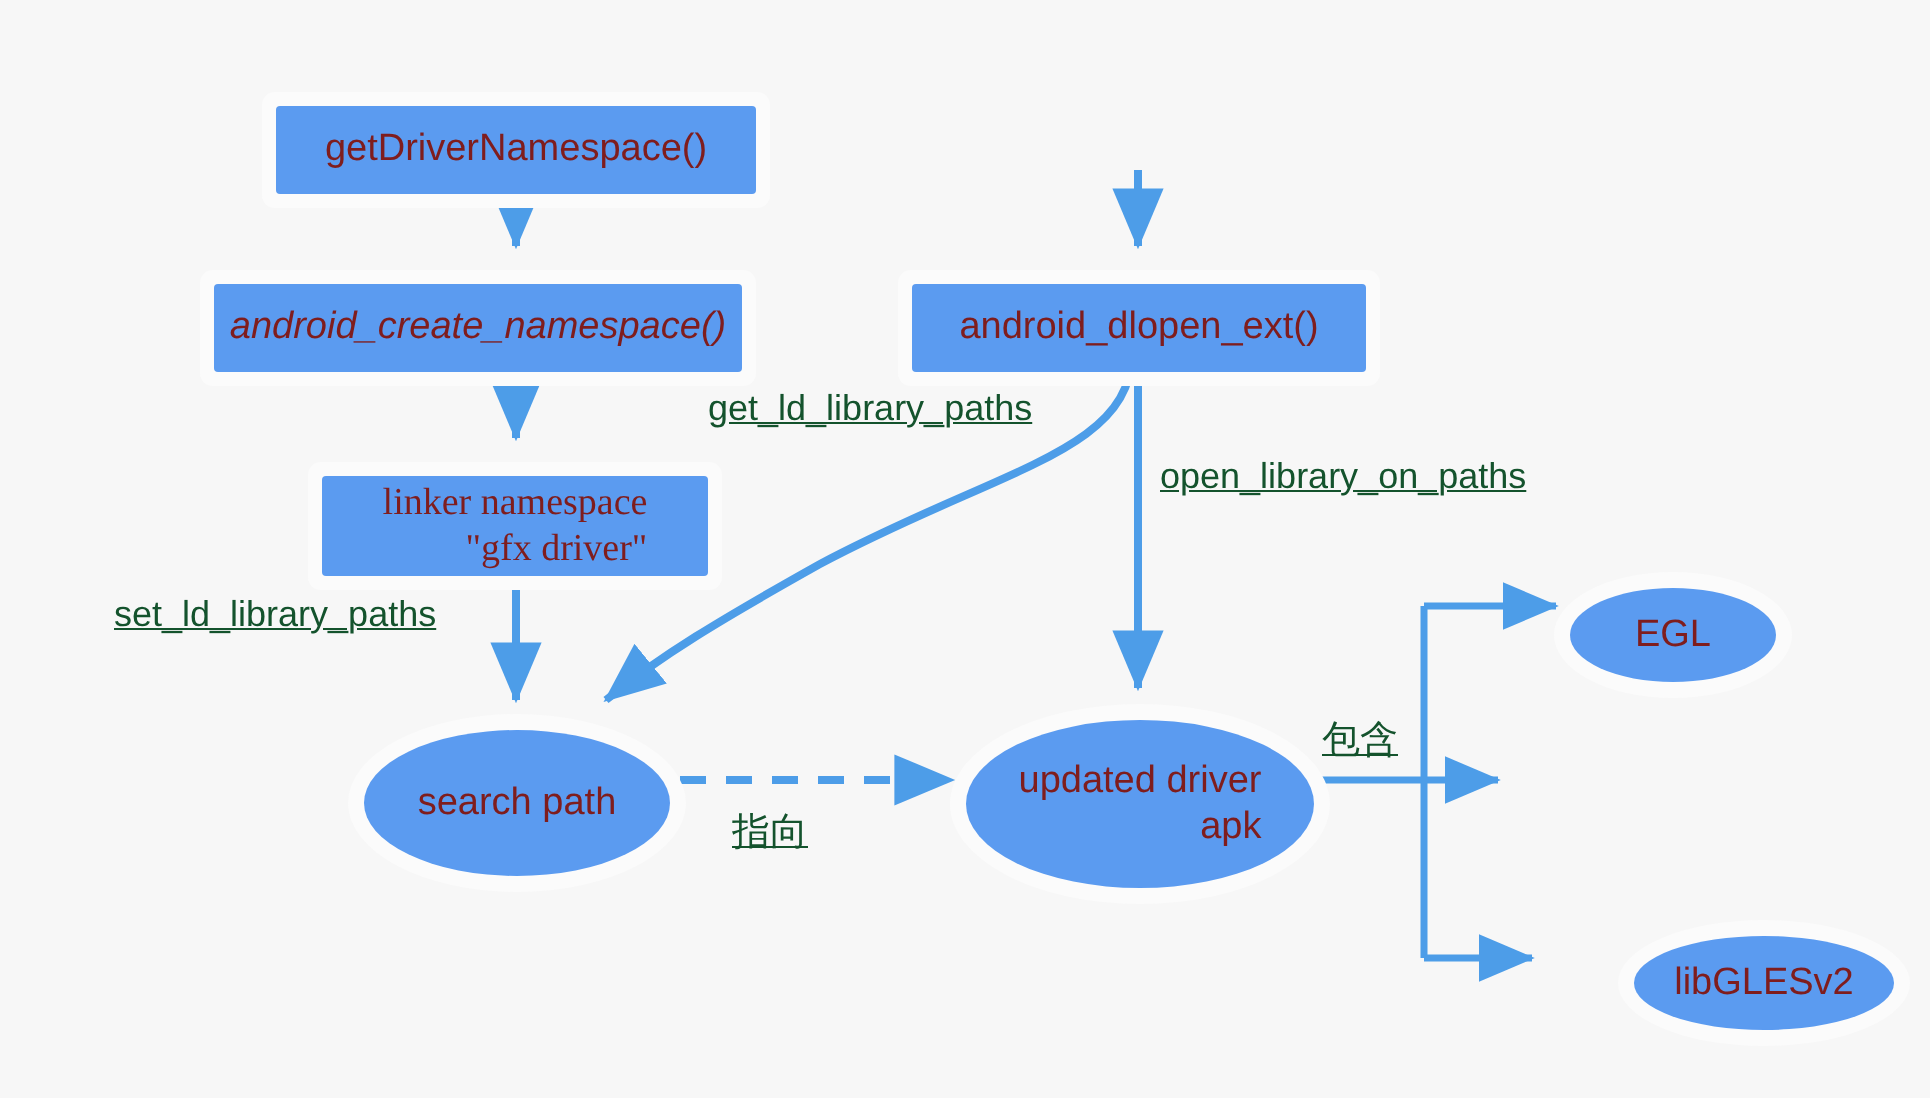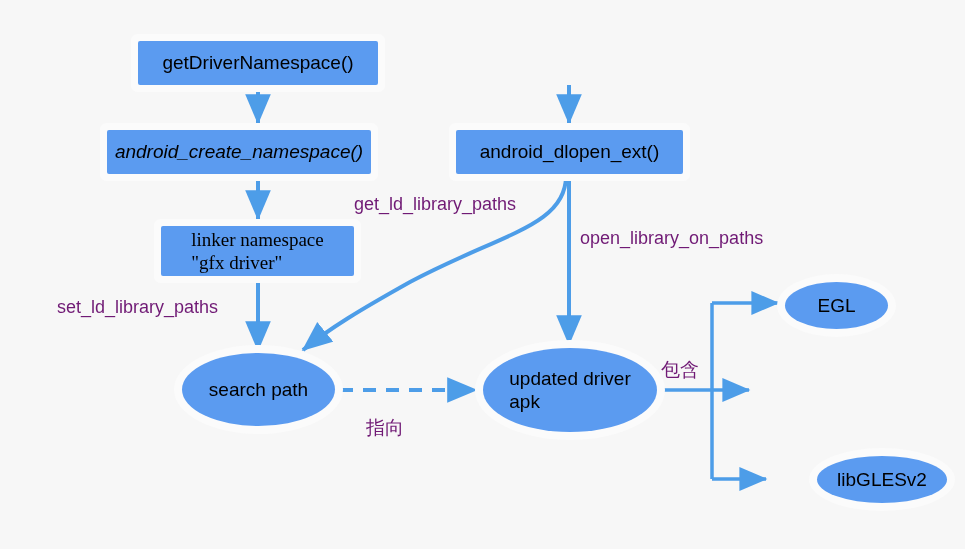--- a/index.html
+++ b/index.html
@@ -23,45 +23,47 @@
     position: absolute;
     left: 0;
     top: 0;
     width: 965px;
     height: 549px;
   }
   .node {
     position: absolute;
     box-sizing: border-box;
     background: #5b9bf0;
-    color: #000000;
+    color: #7f1d1d;
     display: flex;
     align-items: center;
     justify-content: center;
-    text-align: left;
+    text-align: right;
     line-height: 1.22;
     font-size: 19px;
     white-space: pre-line;
     z-index: 3;
     box-shadow: 0 0 0 7px #fbfbfb;
+    margin-top: 12px;
   }
   .node.box {
     border-radius: 2px;
   }
   .node.ellipse {
     border-radius: 50%;
     box-shadow: 0 0 0 8px #fbfbfb;
   }
   .edge-label {
     position: absolute;
-    color: #701a75;
+    color: #14532d;
     font-size: 18px;
     white-space: nowrap;
     z-index: 4;
     background: transparent;
+    text-decoration: underline;
   }
   .edge-label.cjk {
     font-size: 19px;
     text-align: right;
   }
 </style>
 </head>
 <body>
 
 <div id="canvas">
@@ -135,17 +137,17 @@
   <div class="node ellipse" style="left:817px; top:456px; width:130px; height:47px;">
     <span>libGLESv2</span>
   </div>
 
   <div class="edge-label" style="left:57px; top:297px;">set_ld_library_paths</div>
 
   <div class="edge-label" style="left:354px; top:194px;">get_ld_library_paths</div>
 
   <div class="edge-label" style="left:580px; top:228px;">open_library_on_paths</div>
 
-  <div class="edge-label cjk" style="left:366px; top:403px;margin-top:12px;">指向</div>
+  <div class="edge-label cjk" style="left:366px; top:403px;">指向</div>
 
   <div class="edge-label cjk" style="left:661px; top:357px;">包含</div>
 
 </div>
 
 </body></html>

